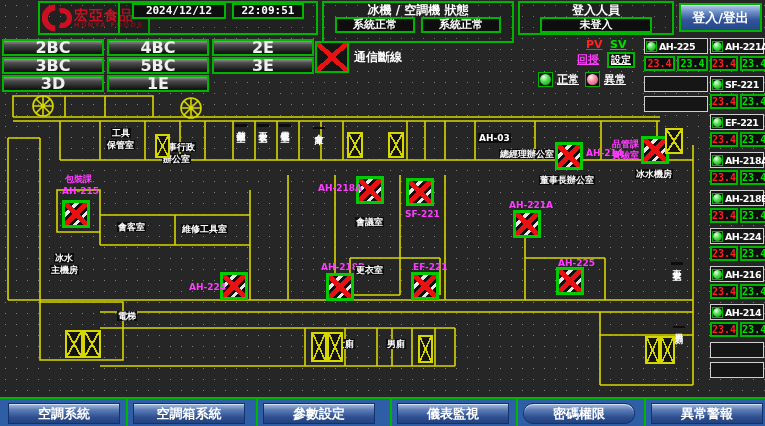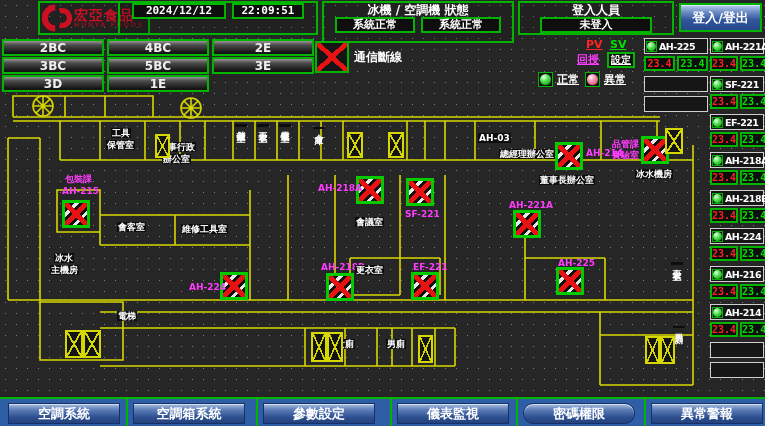--- a/index.html
+++ b/index.html
@@ -26,21 +26,21 @@
         height:12px;line-height:12px;text-align:center;box-sizing:content-box;padding:0 2px;}
   .blue-btn{background:linear-gradient(180deg,#b9cdee 0%,#6e8ec6 28%,#31549a 60%,#26488a 100%);
         border:2px solid #00b400;color:#fff;font-weight:bold;box-shadow:inset 0 1px 0 #dce8fa;
         font-family:"DejaVu Sans",sans-serif;cursor:pointer;}
   .login-btn{position:absolute;left:679px;top:3px;width:83px;height:29px;font-size:13px;}
   
   .floor-grid{position:absolute;left:2px;top:39px;width:314px;display:grid;
         grid-template-columns:repeat(3,102px);gap:1px 3px;}
   .floor-btn{height:17px;border:2px solid #00b400;box-sizing:border-box;
         background:linear-gradient(180deg,#969696 0%,#4c4c4c 30%,#141414 90%);
-        color:#efefef;font-size:12px;font-weight:bold;line-height:12px;text-align:center;
+        color:#efefef;font-size:16px;font-weight:bold;line-height:12px;text-align:center;
         font-family:"DejaVu Sans",sans-serif;cursor:pointer;padding:0;}
   
   .comm{position:absolute;left:315px;top:41px;display:flex;align-items:center;gap:5px;}
   .comm-icon{width:30px;height:28px;border:2px solid #00b400;background:
      linear-gradient(to top right,transparent 44%,#e81212 44% 56%,transparent 56%),
      linear-gradient(to bottom right,transparent 44%,#e81212 44% 56%,transparent 56%),#151515;}
   .comm-lbl{color:#fff;font-size:12px;font-weight:bold;}
   .lg{position:absolute;font-size:11px;font-weight:bold;line-height:12px;text-decoration:underline;}
   .lg-pv{left:586px;top:39px;color:#ff2424;}
   .lg-sv{left:610px;top:39px;color:#00e000;}

